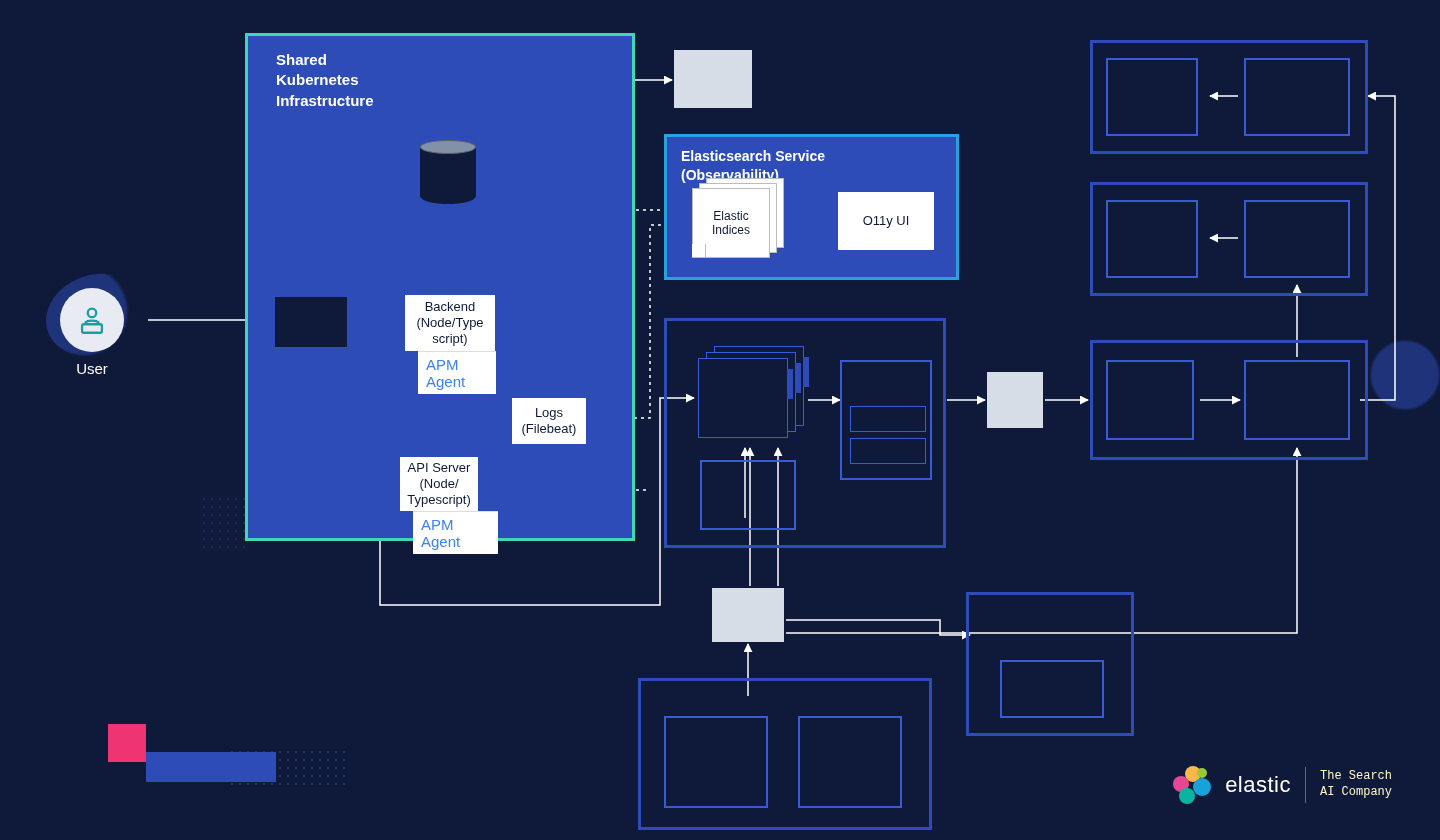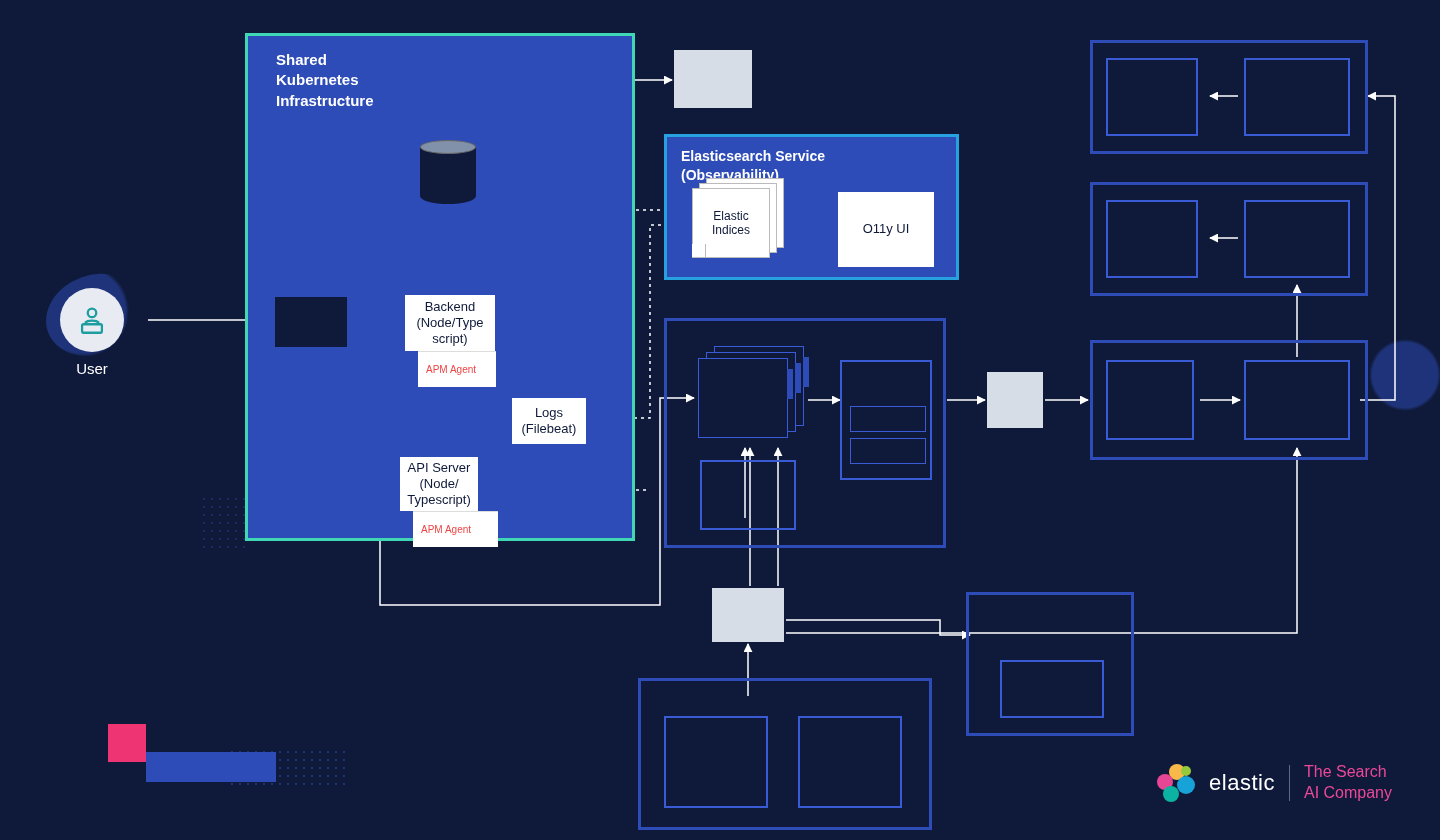--- a/index.html
+++ b/index.html
@@ -42,23 +42,23 @@
     line-height: 1.25;
     display: flex;
     align-items: center;
     justify-content: center;
     text-align: center;
     padding: 6px;
   }
   .apm-tag {
     position: absolute;
     background: #fff;
-    color: #ef4444;
-    font-size: 10px;
-    padding: 12px 8px;
+    color: #3b82f6;
+    font-size: 15px;
+    padding: 4px 8px;
     border-top: 1px solid #ddd;
   }
   .gray-card {
     background: #d6dde6;
   }
   .navy-card {
     background: #0f1a3a;
   }
   .placeholder-box {
     background: transparent;
@@ -114,21 +114,21 @@
     background-size: 8px 8px;
   }
   .blob1 { position:absolute; width:100px; height:80px; background:radial-gradient(circle at 40% 40%, #2d4cb8 0 55%, transparent 60%); opacity:.5; border-radius:50%; transform:rotate(-20deg); }
   .blob2 { position:absolute; width:70px; height:110px; background:radial-gradient(circle at 50% 50%, #2d4cb8 0 50%, transparent 55%); opacity:.5; }
 
   .logo { position:absolute; display:flex; align-items:center; gap:14px; }
   .logo-mark { width:38px; height:38px; position:relative; }
   .logo-mark span { position:absolute; border-radius:50%; }
   .logo-text { color:#fff; font-size:22px; font-weight:500; letter-spacing:.5px; }
   .logo-sep { width:1px; height:36px; background:#5a6a8a; }
-  .logo-tag { color:#ec4899; font-size:16px; line-height:1.3; }
+  .logo-tag { color:#fef9c3; font-size:12px; line-height:1.3;font-family:Liberation Mono, monospace; }
 
   
   .navystack { position:absolute; }
   .navypage { position:absolute; width:90px; height:80px; background:#0f1a3a; border:1px solid #3a5bd6; }
   .navypage .tab { position:absolute; right:-6px; top:10px; width:6px; height:30px; background:#2d4cb8; }
 </style>
 </head>
 <body>
 
 <div class="canvas">
@@ -254,21 +254,21 @@
     <div class="docpage" style="left:7px; top:-5px;">
         <div class="cut"></div>
       </div>
     <div class="docpage" style="left:0; top:0;">
         <span style="white-space:pre-line">Elastic
 Indices</span>
         <div class="cut"></div>
       </div>
   </div>
 
-  <div class="box white-card" style="left:838px; top:192px; width:96px; height:75px;">O11y UI</div>
+  <div class="box white-card" style="left:838px; top:192px; width:96px; height:58px;">O11y UI</div>
 
   <div class="box group-dark" style="left:664px; top:318px; width:282px; height:230px;"></div>
 
   <div class="navystack" style="left:698px; top:358px;">
     <div class="navypage" style="left:16px; top:-12px;">
         <div class="tab"></div>
       </div>
     <div class="navypage" style="left:8px; top:-6px;">
         <div class="tab"></div>
       </div>

